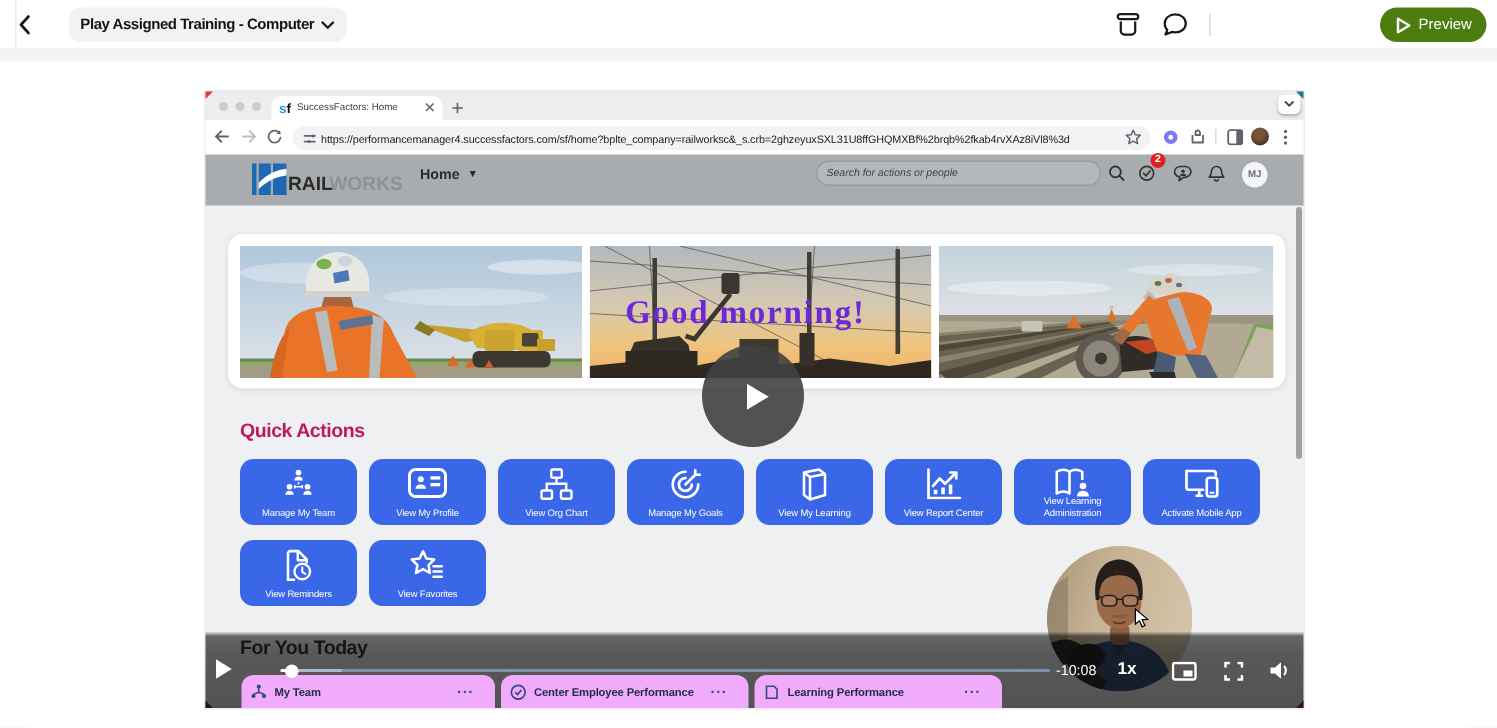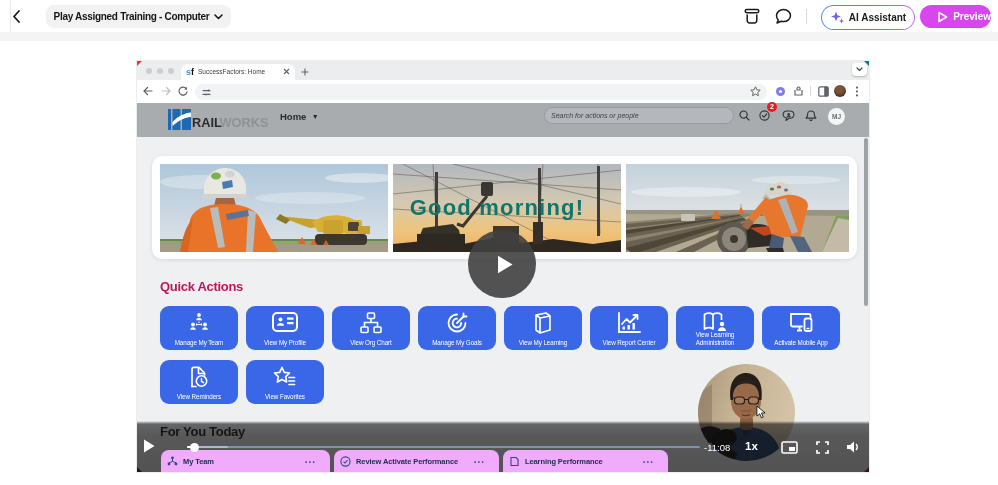--- a/index.html
+++ b/index.html
@@ -6,40 +6,40 @@
   body{font-family:"Liberation Sans",sans-serif;width:998px;height:485px;overflow:hidden;background:#fff;}
   #app{position:relative;width:998px;height:485px;background:#fff;border-radius:22px;}
   .abs{position:absolute;}
   
   #topbar{left:0;top:0;width:998px;height:32px;background:#fff;}
   #tb-divider{left:10px;top:0;width:1px;height:32px;background:#ececec;}
   #strip{left:0;top:32px;width:998px;height:9px;background:#f4f4f5;}
   #pill-train{left:46px;top:5px;width:185px;height:23px;background:#f2f2f3;border-radius:8px;display:flex;align-items:center;justify-content:center;font-size:10px;font-weight:bold;color:#141414;letter-spacing:-0.3px;white-space:nowrap;}
   .tb-pill{border-radius:14px;height:23px;top:5px;display:flex;align-items:center;}
   #ai-pill{left:821px;width:92px;font-size:10px;background:#fff;border:1.5px solid transparent;background-image:linear-gradient(#fff,#fff),linear-gradient(90deg,#4f8cf7,#8b5cf6,#c86bfa);background-origin:border-box;background-clip:padding-box,border-box;justify-content:center;font-weight:bold;color:#1b1b1b;}
-  #preview-pill{left:920px;width:71px;background:#d946ef;justify-content:flex-end;font-size:10px;font-weight:bold;color:#fff;}
+  #preview-pill{left:920px;width:71px;background:#4d7c0f;justify-content:center;font-size:10px;font-weight:normal;color:#fff;}
   
   #video{left:137px;top:61px;width:732px;height:411px;background:#eff0f1;box-shadow:0 0 0 1px rgba(0,0,0,0.07);}
   
   #tabbar{left:0;top:0;width:732px;height:19px;background:#ebedef;}
   .tl{top:7px;width:6px;height:6px;border-radius:50%;background:#cbcdd0;}
   #tab{left:44px;top:3px;width:114px;height:16px;background:#fff;border-radius:7px 7px 0 0;}
   #tabtitle{left:61px;top:7px;font-size:6.5px;color:#3c4043;}
   #addrbar{left:0;top:19px;width:732px;height:23px;background:#fff;}
   #urlpill{left:58px;top:22.5px;width:572px;height:16px;background:#f1f3f4;border-radius:8px;}
   #urltext{left:77px;top:27px;font-size:7.2px;color:#202124;letter-spacing:-0.05px;white-space:nowrap;}
   
   #sfheader{left:0;top:42px;width:732px;height:34px;background:#a8acaf;}
   #home-lbl{left:143px;top:50px;font-size:9.5px;font-weight:bold;color:#2a2a2a;}
   #searchpill{left:407px;top:46px;width:190px;height:17px;background:#b4b8bd;border:1px solid #989ca1;border-radius:9px;box-sizing:border-box;}
   #searchtext{left:414px;top:51px;font-size:7px;font-style:italic;color:#3f4246;}
   
   #herocard{left:15px;top:95px;width:705px;height:103px;background:#fff;border-radius:10px;box-shadow:0 1px 4px rgba(0,0,0,0.10);}
   .hero{top:103px;height:88px;overflow:hidden;}
-  #goodmorning{left:246px;top:134px;width:228px;text-align:center;font-size:22px;font-weight:bold;color:#0f766e;letter-spacing:1.2px;}
+  #goodmorning{left:246px;top:134px;width:228px;text-align:center;font-size:22px;font-weight:bold;color:#6d28d9;letter-spacing:1.2px;font-family:Liberation Serif, serif;}
   #bigplay{left:331px;top:169px;width:68px;height:68px;border-radius:50%;background:rgba(64,64,64,0.9);}
   #qa-title{left:23px;top:218px;font-size:13px;font-weight:bold;color:#be185d;letter-spacing:-0.3px;}
   .tile{width:78px;height:44px;background:#3a67e8;border-radius:9px;color:#fff;}
   .tile .lbl{position:absolute;left:1px;right:1px;bottom:4px;text-align:center;font-size:6.3px;line-height:7.5px;letter-spacing:-0.1px;}
   .tile svg{position:absolute;left:50%;top:6px;transform:translateX(-50%);}
   #fyt-title{left:23px;top:363px;font-size:13px;font-weight:bold;color:#1d1d1f;letter-spacing:-0.3px;}
   .fcard{top:389px;height:22px;background:#f0abfc;border-radius:8px 8px 0 0;display:flex;align-items:center;}
   .fcard .ft{font-size:7.5px;font-weight:bold;color:#1c2c49;margin-left:5px;letter-spacing:-0.1px;}
   .fcard .dots{position:absolute;right:14px;top:4px;color:#33508c;font-weight:bold;font-size:10px;letter-spacing:1px;}
   
@@ -62,24 +62,20 @@
       </svg></div>
 
   <svg class="abs" style="left:744px;top:8px" width="16" height="17" viewBox="0 0 16 17">
       <rect x="1.2" y="1.4" width="13.6" height="3.4" rx="1.7" stroke="#1a1a1a" stroke-width="1.5" fill="none"></rect>
       <path d="M3.2 6.4 L3.2 12.6 a2.4 2.4 0 0 0 2.4 2.4 L10.4 15 a2.4 2.4 0 0 0 2.4-2.4 L12.8 6.4" stroke="#1a1a1a" stroke-width="1.5" fill="none"></path>
     </svg>
   <svg class="abs" style="left:775px;top:8px" width="17" height="17" viewBox="0 0 17 17">
       <path d="M8.5 1.6 c4 0 7 2.6 7 6 s-3 6-7 6 c-0.8 0-1.6-0.1-2.3-0.3 L2 15 l1.2-3.1 C2 10.8 1.5 9.5 1.5 7.6 c0-3.4 3-6 7-6 Z" stroke="#1a1a1a" stroke-width="1.5" fill="none" stroke-linejoin="round"></path>
     </svg>
   <div class="abs" style="left:806px;top:9px;width:1px;height:15px;background:#d9d9d9"></div>
-  <div class="abs tb-pill" id="ai-pill"><svg width="15" height="15" viewBox="0 0 15 15" style="margin-right:4px">
-        <path d="M6 1.5 L7.3 5.2 L11 6.5 L7.3 7.8 L6 11.5 L4.7 7.8 L1 6.5 L4.7 5.2 Z" fill="#6d5ef6"></path>
-        <path d="M11.5 8.5 L12.2 10.3 L14 11 L12.2 11.7 L11.5 13.5 L10.8 11.7 L9 11 L10.8 10.3 Z" fill="#8b5cf6"></path>
-      </svg>AI Assistant</div>
   <div class="abs tb-pill" id="preview-pill"><svg width="11" height="12" viewBox="0 0 11 12" style="margin-right:5px">
         <path d="M2 1.5 L9.5 6 L2 10.5 Z" stroke="#fff" stroke-width="1.6" fill="none" stroke-linejoin="round"></path>
       </svg>Preview</div>
   <div class="abs" id="strip"></div>
 
   <div class="abs" id="video">
 
     <div class="abs" id="tabbar"></div>
     <div class="abs tl" style="left:9px"></div>
     <div class="abs tl" style="left:20px"></div>
@@ -113,20 +109,21 @@
     <svg class="abs" style="left:41px;top:25px" width="10" height="10" viewBox="0 0 10 10">
         <path d="M8.5 3 A4 4 0 1 0 9 5.8" stroke="#5f6368" stroke-width="1.2" fill="none" stroke-linecap="round"></path>
         <path d="M8.8 0.8 L8.8 3.4 L6.2 3.4" fill="#5f6368"></path>
       </svg>
     <div class="abs" id="urlpill"></div>
     <svg class="abs" style="left:65px;top:26.5px" width="9" height="9" viewBox="0 0 9 9">
         <path d="M1 2.6 L6 2.6 M8 2.6 L7 2.6 M1 6.4 L3 6.4 M5 6.4 L8 6.4" stroke="#5f6368" stroke-width="1.1" stroke-linecap="round"></path>
         <circle cx="6.7" cy="2.6" r="1" fill="#5f6368"></circle>
         <circle cx="4" cy="6.4" r="1" fill="#5f6368"></circle>
       </svg>
+    <div class="abs" id="urltext">https://performancemanager4.successfactors.com/sf/home?bplte_company=railworksc&amp;_s.crb=2ghzeyuxSXL31U8ffGHQMXBf%2brqb%2fkab4rvXAz8iVl8%3d</div>
     <svg class="abs" style="left:613px;top:24.5px" width="11" height="11" viewBox="0 0 11 11">
         <path d="M5.5 0.8 L6.9 3.8 L10.2 4.2 L7.8 6.4 L8.4 9.7 L5.5 8.1 L2.6 9.7 L3.2 6.4 L0.8 4.2 L4.1 3.8 Z" stroke="#5f6368" stroke-width="1" fill="none" stroke-linejoin="round"></path>
       </svg>
     <svg class="abs" style="left:638px;top:24.5px" width="11" height="11" viewBox="0 0 11 11">
         <circle cx="5.5" cy="5.5" r="4.5" fill="#7c7cf0"></circle>
         <circle cx="5.5" cy="5.5" r="1.6" fill="#fff"></circle>
       </svg>
     <svg class="abs" style="left:656px;top:24.5px" width="11" height="11" viewBox="0 0 11 11">
         <path d="M2 4 L2 9 L9 9 L9 4 M4 4 L4 2.5 a1.5 1.5 0 0 1 3 0 L7 4 Z" stroke="#5f6368" stroke-width="1.2" fill="none" stroke-linejoin="round"></path>
       </svg>
@@ -455,39 +452,39 @@
           <path d="M5.5 3 L5.5 5.5 M5.5 5.5 L2 6.8 M5.5 5.5 L9 6.8" stroke="#2e4a7e" stroke-width="1"></path>
         </svg>
         <span class="ft">My Team</span>
         <span class="dots">...</span>
       </div>
     <div class="abs fcard" style="left:197px;width:165px;">
         <svg width="11" height="11" viewBox="0 0 11 11" style="margin-left:6px">
           <circle cx="5.5" cy="5.5" r="4.6" stroke="#2e4a7e" stroke-width="1.1" fill="none"></circle>
           <path d="M3.5 5.6 L5 7 L7.6 4" stroke="#2e4a7e" stroke-width="1.1" fill="none"></path>
         </svg>
-        <span class="ft">Review Activate Performance</span>
+        <span class="ft">Center Employee Performance</span>
         <span class="dots">...</span>
       </div>
     <div class="abs fcard" style="left:366px;width:165px;">
         <svg width="11" height="11" viewBox="0 0 11 11" style="margin-left:6px">
           <path d="M2 1.5 L7 1.5 L9 3.5 L9 9.5 L2 9.5 Z" stroke="#2e4a7e" stroke-width="1.1" fill="none"></path>
         </svg>
         <span class="ft">Learning Performance</span>
         <span class="dots">...</span>
       </div>
 
     <svg class="abs" style="left:6px;top:378px" width="12" height="14" viewBox="0 0 12 14">
         <path d="M1 0.5 L11.5 7 L1 13.5 Z" fill="#fff"></path>
       </svg>
     <div class="abs" style="left:50px;top:385px;width:513px;height:2.4px;background:#7e93ab;border-radius:2px;"></div>
     <div class="abs" style="left:50px;top:385px;width:41px;height:2.4px;background:#a9bacd;border-radius:2px;"></div>
     <div class="abs" style="left:50px;top:385px;width:7px;height:2.4px;background:#fff;border-radius:2px;"></div>
     <div class="abs" style="left:53px;top:382px;width:9px;height:9px;border-radius:50%;background:#fff;"></div>
-    <div class="abs" style="left:567px;top:381px;font-size:9.5px;color:#fff;">-11:08</div>
+    <div class="abs" style="left:567px;top:381px;font-size:9.5px;color:#fff;">-10:08</div>
     <div class="abs" style="left:608px;top:379px;font-size:11.5px;font-weight:bold;color:#fff;">1x</div>
     <svg class="abs" style="left:644px;top:380px" width="17" height="13" viewBox="0 0 17 13">
         <rect x="1" y="1" width="15" height="11" rx="1.5" stroke="#fff" stroke-width="1.6" fill="none"></rect>
         <rect x="8" y="6" width="6" height="4" fill="#fff"></rect>
       </svg>
     <svg class="abs" style="left:679px;top:380px" width="13" height="13" viewBox="0 0 13 13">
         <path d="M1 4 L1 1 L4 1 M9 1 L12 1 L12 4 M12 9 L12 12 L9 12 M4 12 L1 12 L1 9" stroke="#fff" stroke-width="1.7" fill="none"></path>
       </svg>
     <svg class="abs" style="left:709px;top:379px" width="14" height="14" viewBox="0 0 14 14">
         <path d="M1 5 L4 5 L8 1.5 L8 12.5 L4 9 L1 9 Z" fill="#fff"></path>

